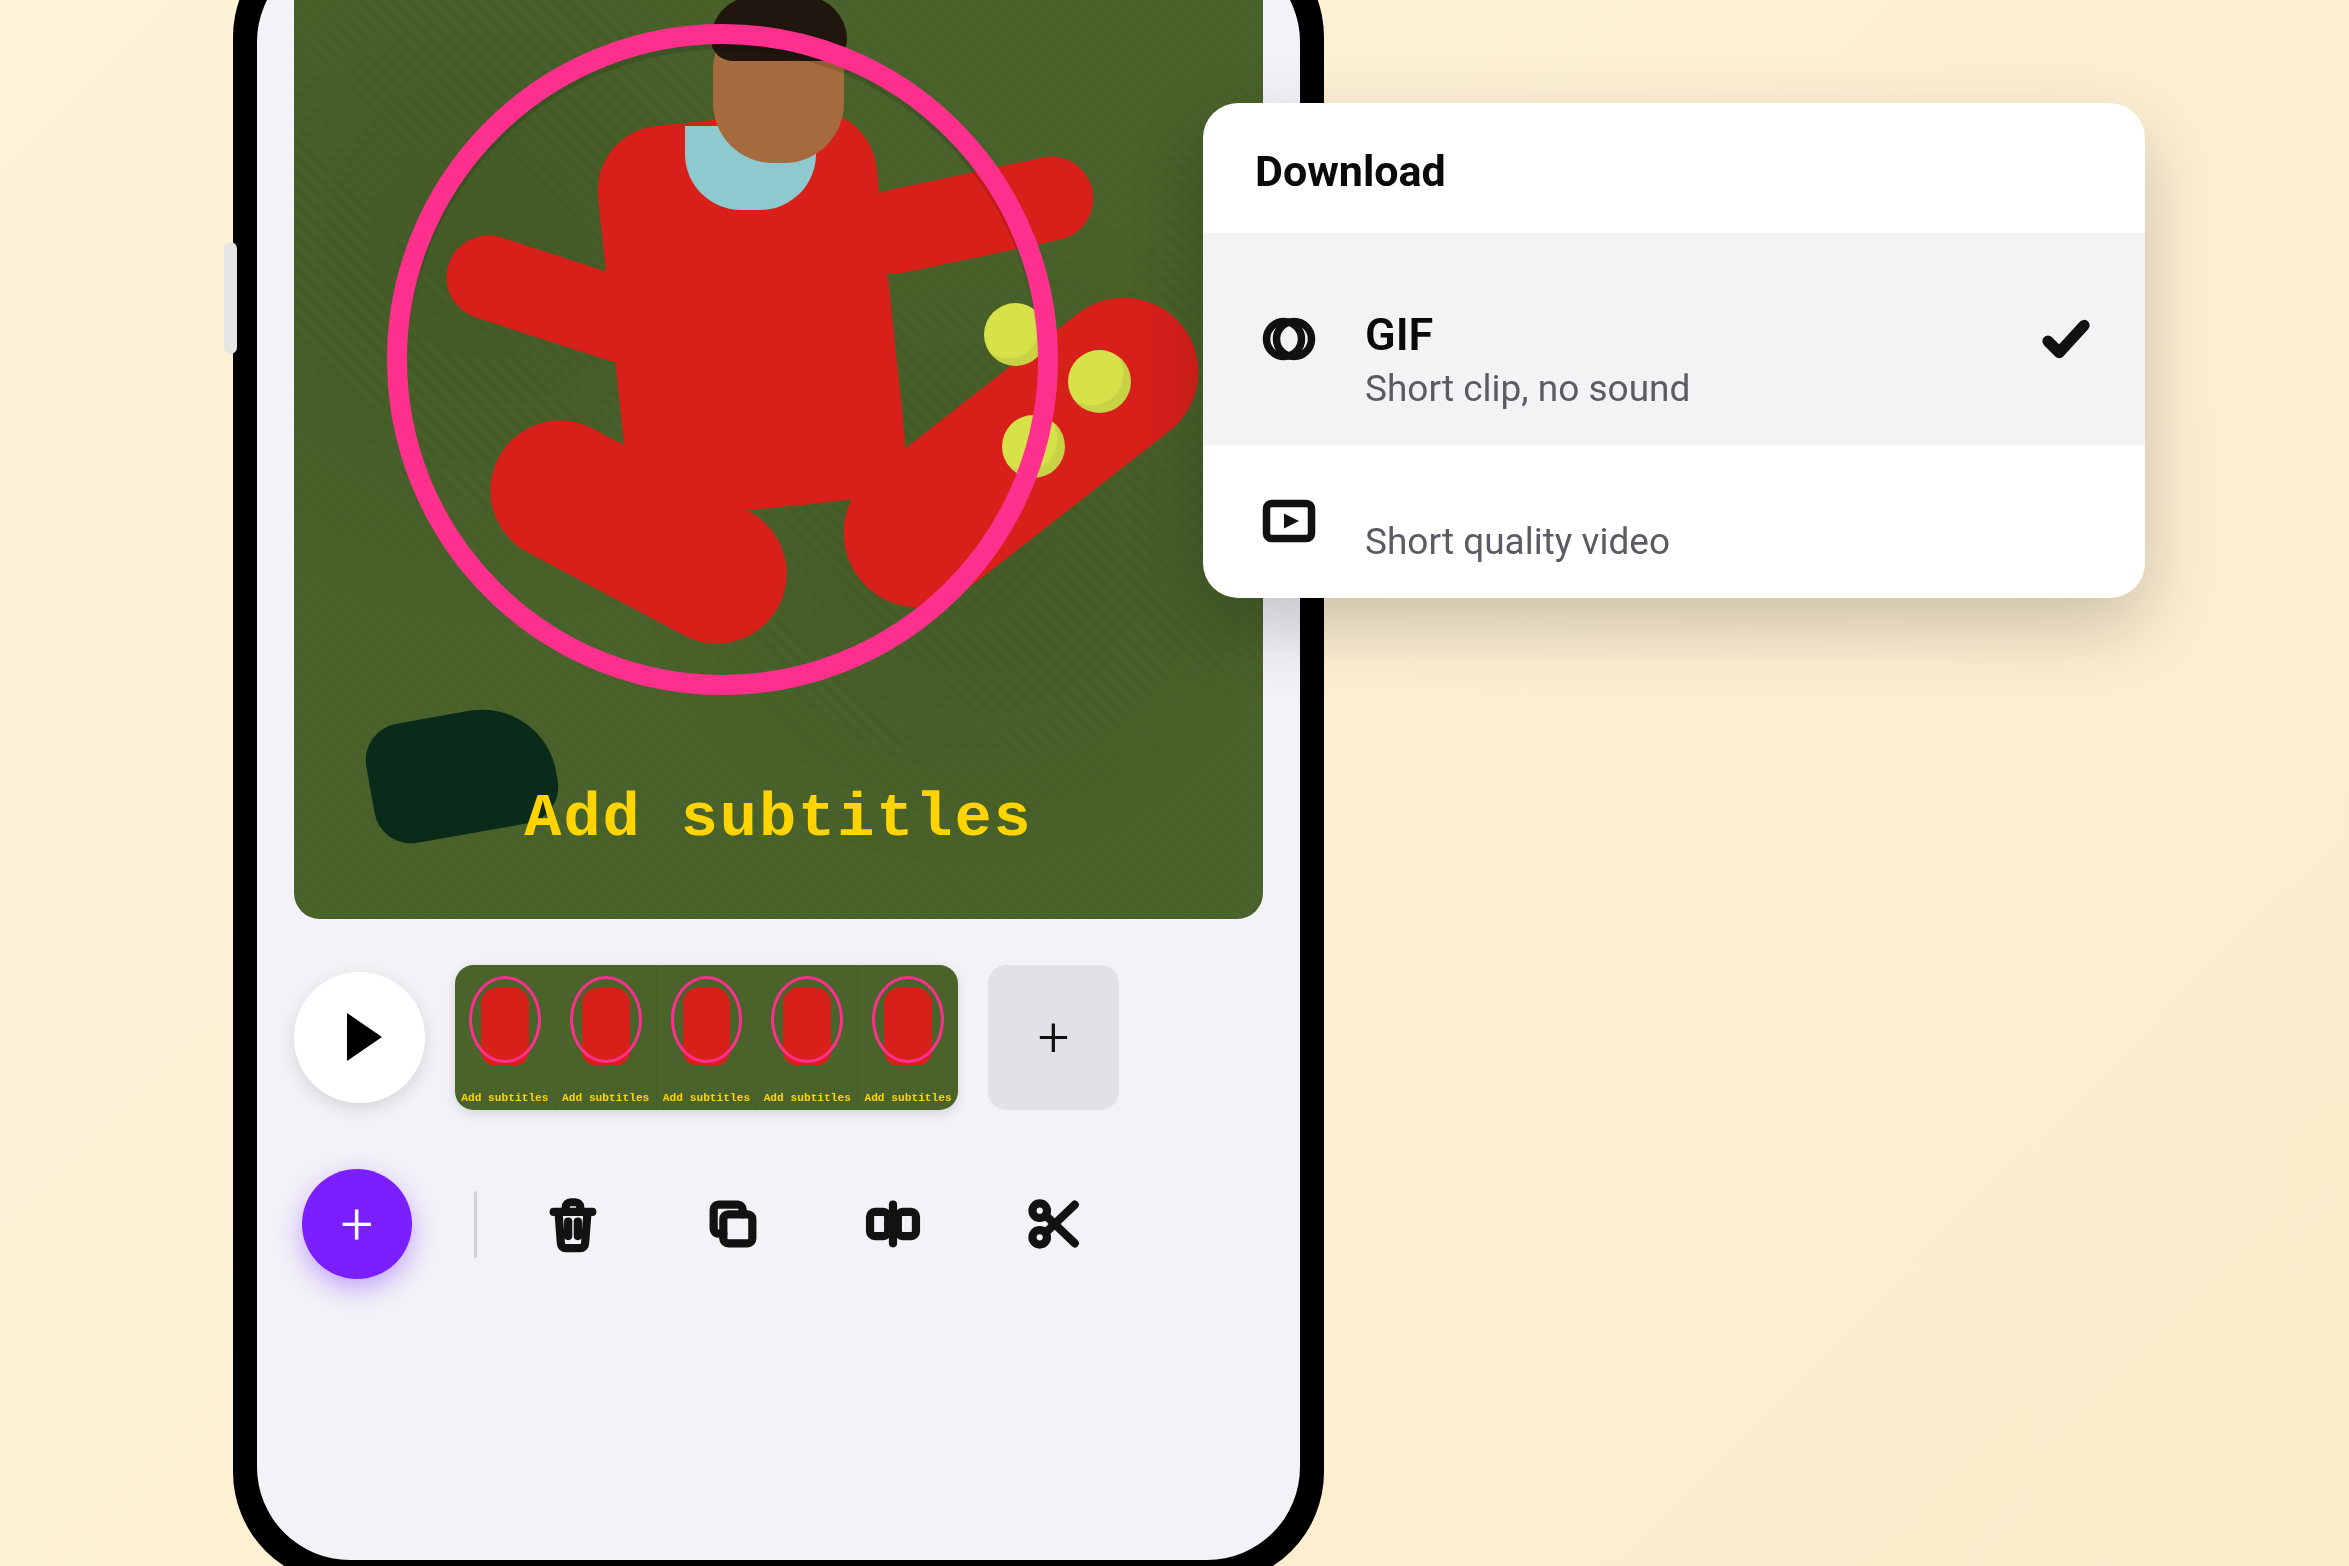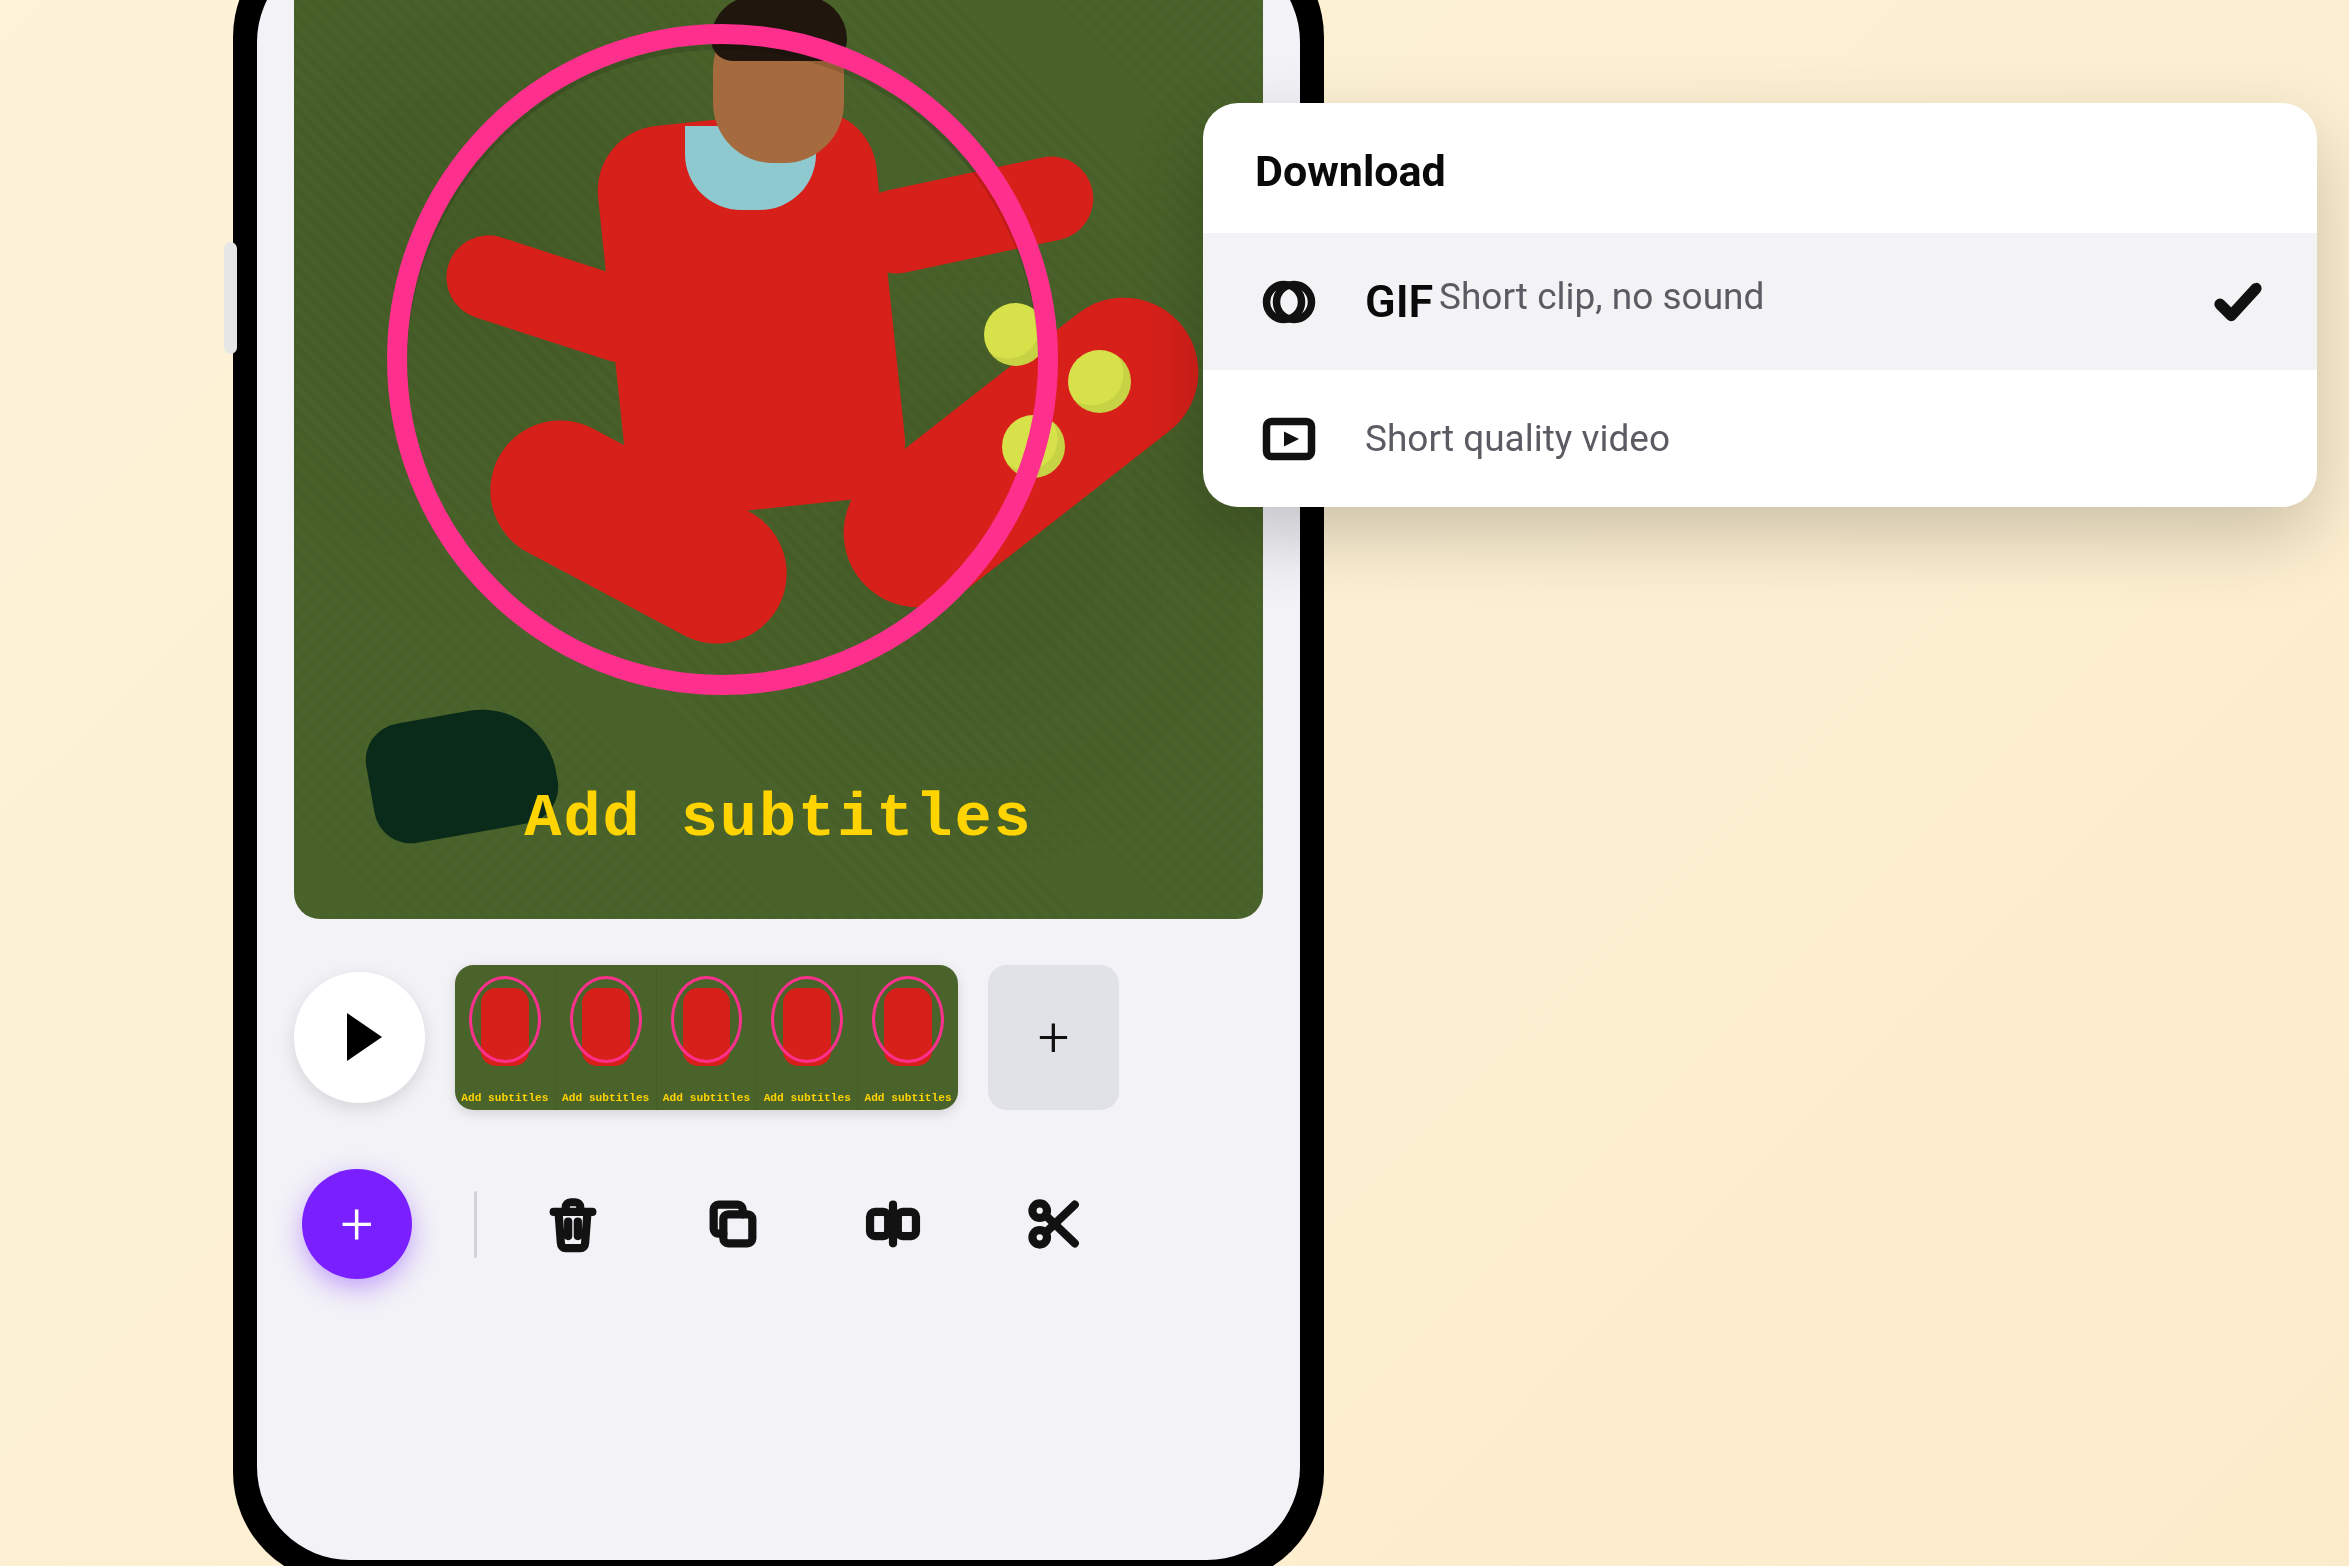--- a/index.html
+++ b/index.html
@@ -245,42 +245,42 @@
     width: 89px; height: 89px;
     display:flex; align-items:center; justify-content:center;
   }
   .tool-btn svg { width: 58px; height: 58px; stroke:#121212; stroke-width: 3.4; fill:none; stroke-linecap:round; stroke-linejoin:round;}
 
   
   .popover {
     position:absolute;
     left: 1203px;
     top: 103px;
-    width: 1114px;
+    width: 942px;
     background:#fff;
     border-radius: 35px;
     box-shadow: 0 28px 75px rgba(0,0,0,0.20);
     overflow:hidden;
   }
   .pop-title {
     padding: 43px 52px 37px 52px;
     font-size: 43px;
     font-weight: 700;
     color:#0a0a0a;
   }
   .opt {
     display:flex;
     align-items:center;
     gap: 43px;
     padding: 35px 52px;
   }
   .opt.selected { background:#f3f3f5; }
   .opt-icon { width: 67px; height: 67px; display:flex; align-items:center; justify-content:center; }
   .opt-icon svg { width: 60px; height: 60px; stroke:#111; stroke-width:3; fill:none; stroke-linecap:round; stroke-linejoin:round;}
-  .opt-text { flex:1; display:flex; flex-direction:row; gap:5.6px;}
+  .opt-text { flex:1; display:flex; flex-direction:column; gap:5.6px;margin-top:40px;}
   .opt-title { font-size: 45px; font-weight: 600; color:#0a0a0a; }
   .opt-sub { font-size: 37px; color:#5b5b63; }
   .check { width: 54px; height: 54px; }
   .check svg { width: 54px; height: 54px; stroke:#111; stroke-width:5; fill:none; stroke-linecap:round; stroke-linejoin:round;}
 </style>
 </head>
 <body>
 
 <div class="phone">
   <div class="side-btn b1"></div>

